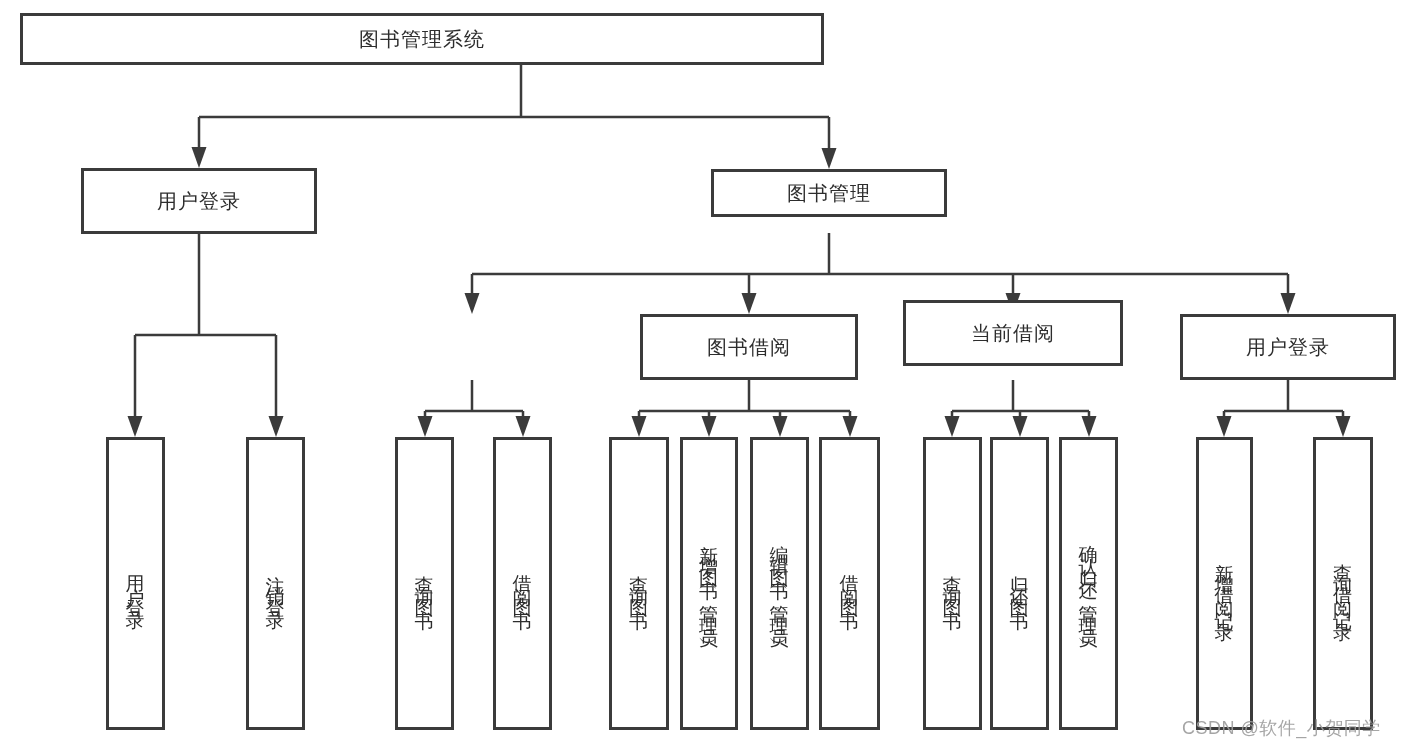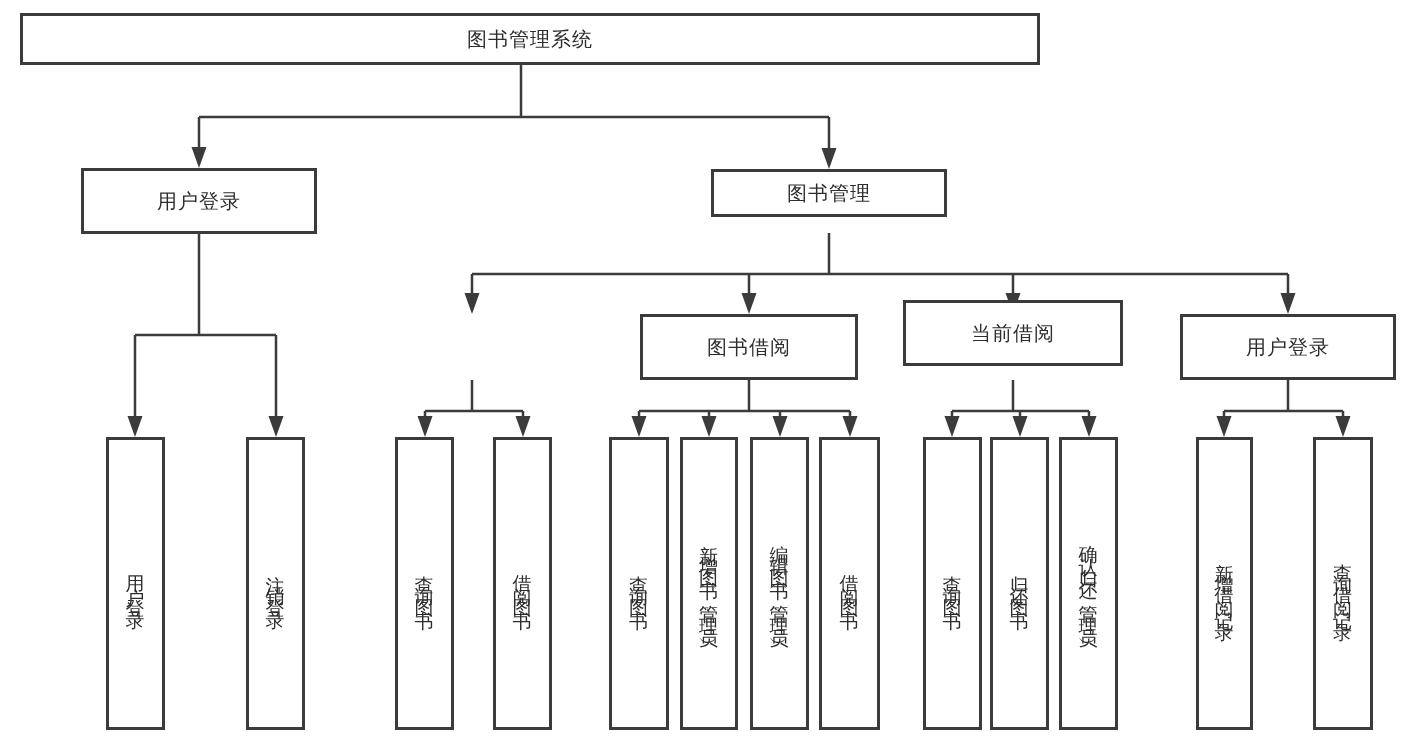--- a/index.html
+++ b/index.html
@@ -90,21 +90,21 @@
       <polygon class="arrow" points="1081.5,416 1096.5,416 1089,437"></polygon>
     </g>
 
     <g>
       <path class="conn" d="M1288 380 V411 M1224 411 H1343 M1224 411 V419 M1343 411 V419"></path>
       <polygon class="arrow" points="1216.5,416 1231.5,416 1224,437"></polygon>
       <polygon class="arrow" points="1335.5,416 1350.5,416 1343,437"></polygon>
     </g>
   </svg>
 
-  <div class="box h" style="left:20px;top:13px;width:1020px;height:52px">图书管理系统</div>
+  <div class="box h" style="left:20px;top:13px;width:804px;height:52px">图书管理系统</div>
 
   <div class="box h" style="left:81px;top:168px;width:236px;height:66px">用户登录</div>
   <div class="box h" style="left:711px;top:169px;width:236px;height:48px">图书管理</div>
 
   <div class="box h" style="left:640px;top:314px;width:218px;height:66px">图书借阅</div>
   <div class="box h" style="left:903px;top:300px;width:220px;height:66px">当前借阅</div>
   <div class="box h" style="left:1180px;top:314px;width:216px;height:66px">用户登录</div>
 
   <div class="box v" style="left:106px;top:437px;width:59px;height:293px">用户登录</div>
   <div class="box v" style="left:246px;top:437px;width:59px;height:293px">注销登录</div>
@@ -117,13 +117,14 @@
   <div class="box v" style="left:750px;top:437px;width:59px;height:293px">编辑图书（管理员）</div>
   <div class="box v" style="left:819px;top:437px;width:61px;height:293px">借阅图书</div>
 
   <div class="box v" style="left:923px;top:437px;width:59px;height:293px">查询图书</div>
   <div class="box v" style="left:990px;top:437px;width:59px;height:293px">归还图书</div>
   <div class="box v" style="left:1059px;top:437px;width:59px;height:293px">确认归还（管理员）</div>
 
   <div class="box v" style="left:1196px;top:437px;width:57px;height:293px">新增借阅记录</div>
   <div class="box v" style="left:1313px;top:437px;width:60px;height:293px">查询借阅记录</div>
 
+  <div id="watermark">CSDN @软件_小贺同学</div>
 </div>
 
 </body></html>

